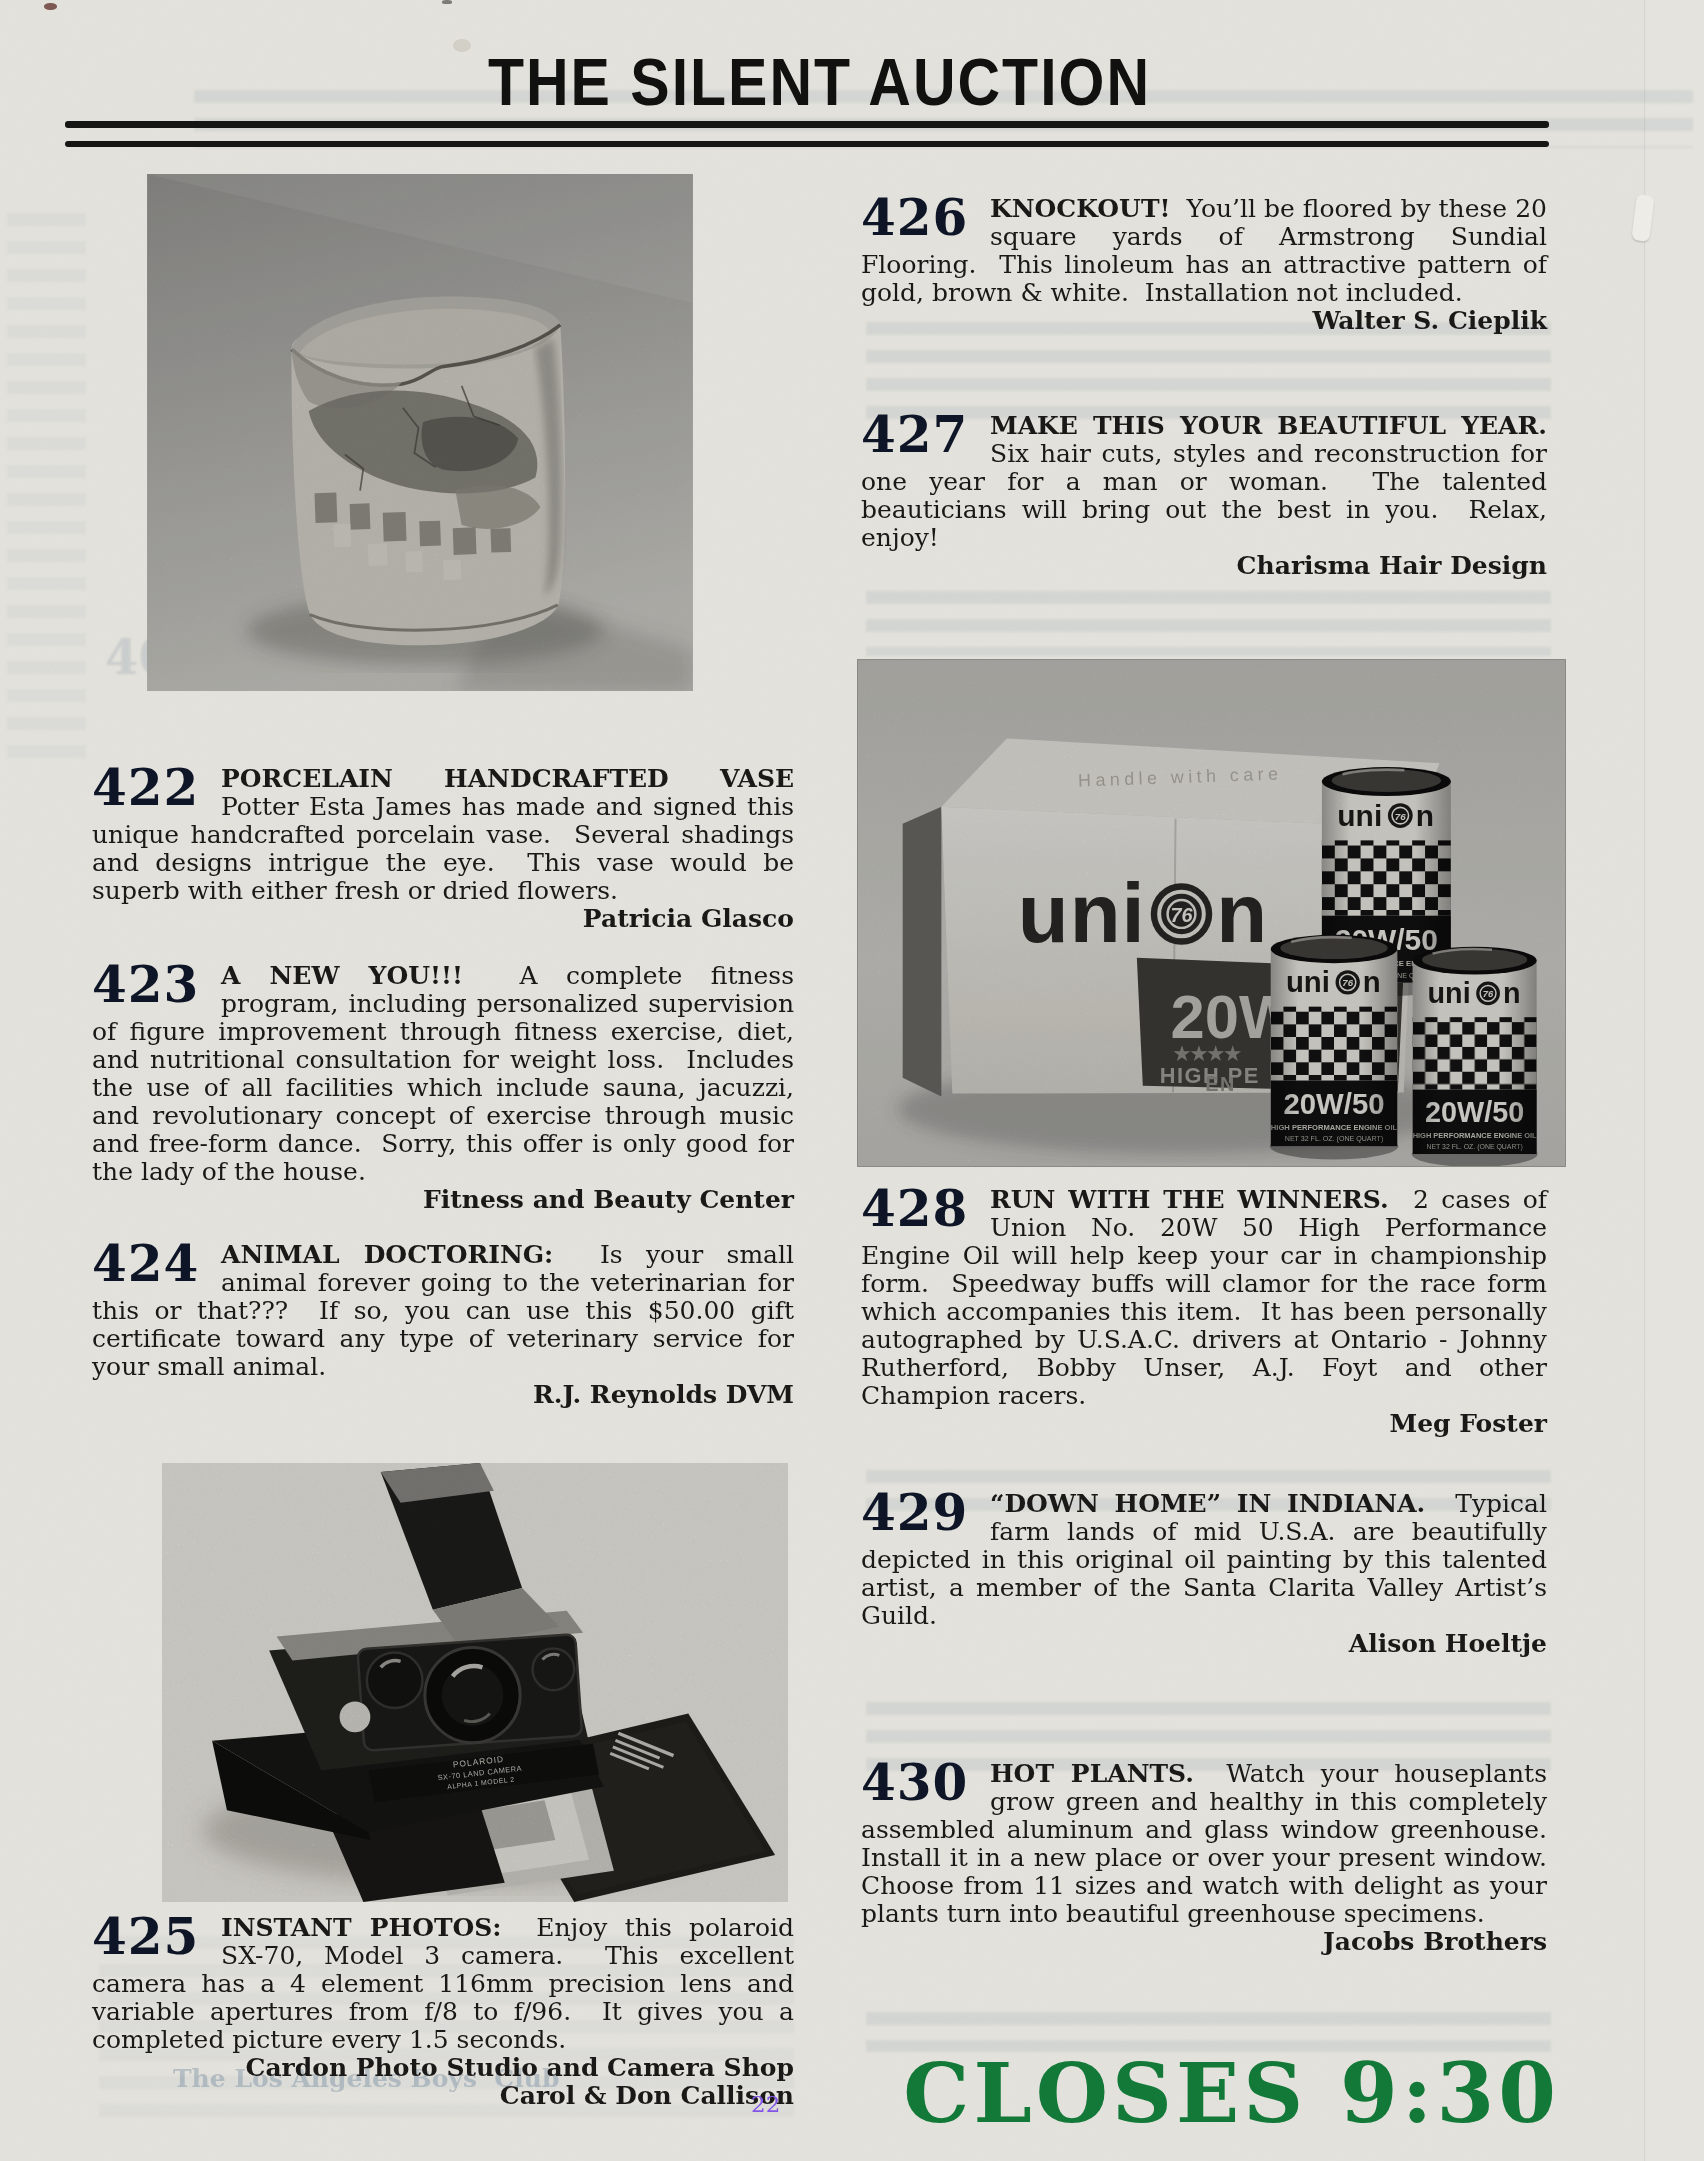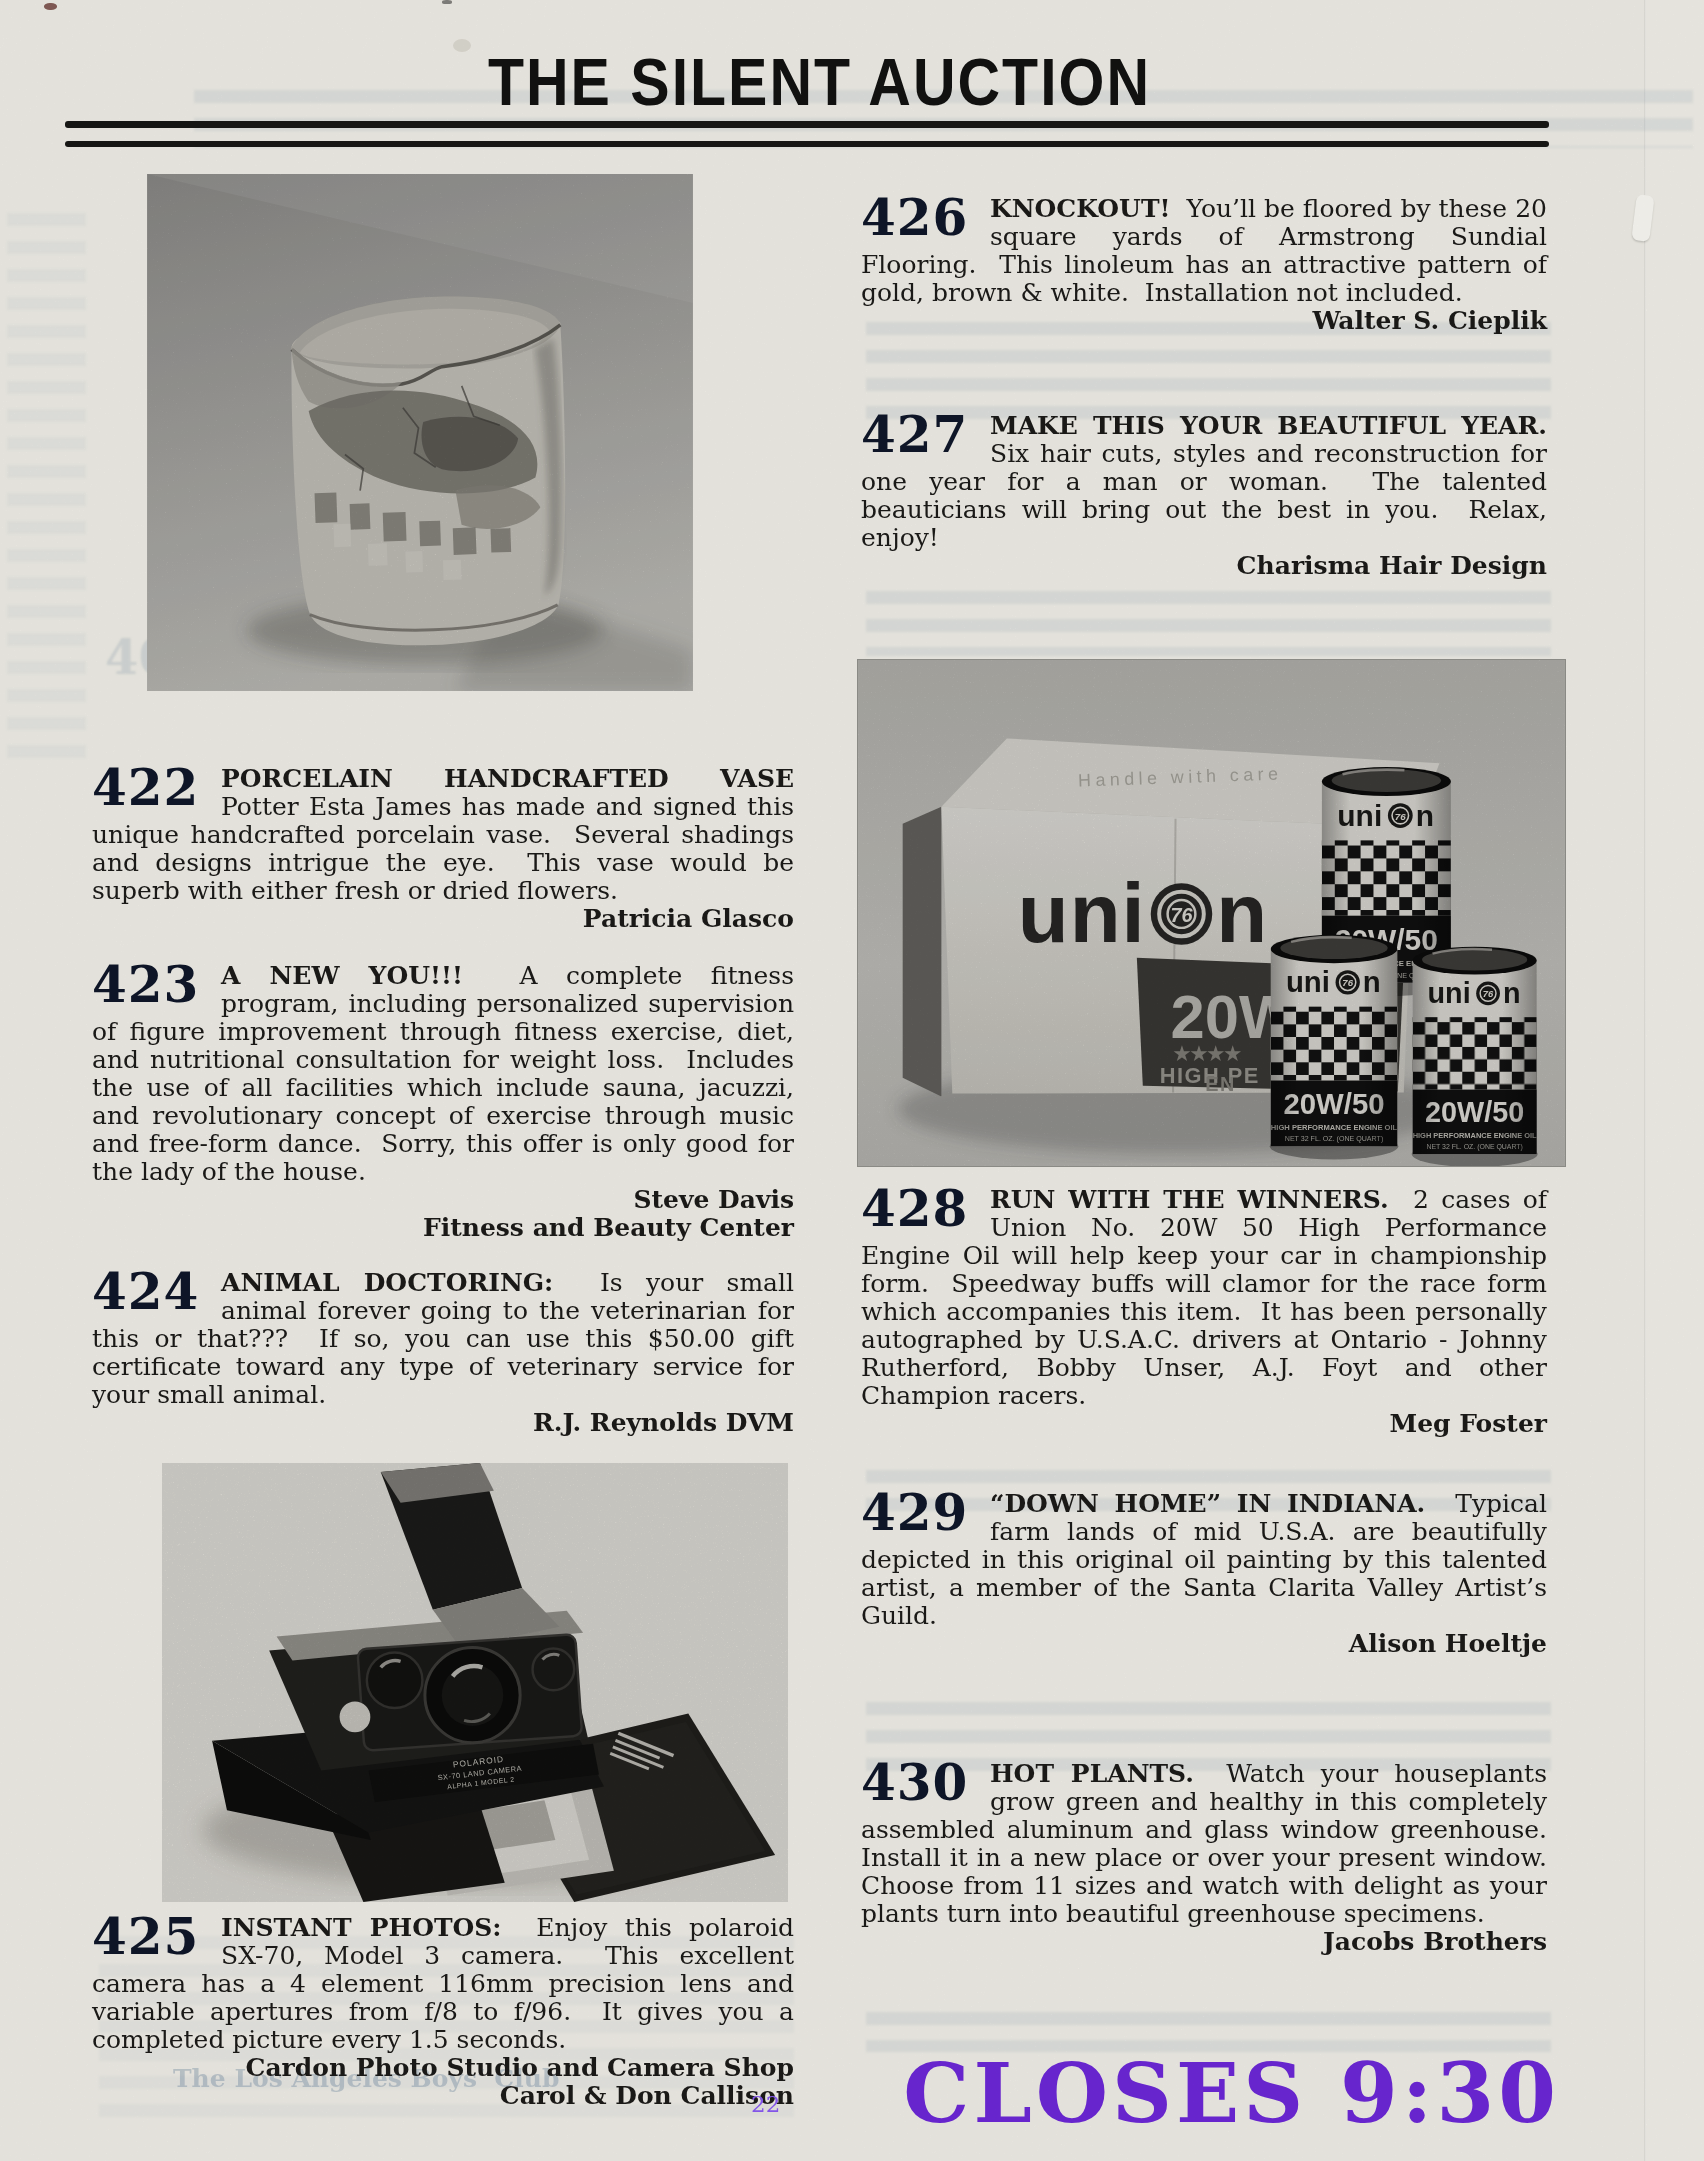--- a/index.html
+++ b/index.html
@@ -48,21 +48,21 @@
   
   figure{margin:0;position:absolute;}
   figure svg{display:block;}
   #vase-figure{left:55px;top:174px;}
   #camera-figure{left:70px;top:1463px;}
   #oil-figure{left:-3.5px;top:660px;}
   #oil-figure svg{outline:1.5px solid rgba(70,70,66,0.55);}
   
   .closes{
     position:absolute;right:144px;top:2044px;
-    font-weight:700;font-size:83px;letter-spacing:4px;color:#6d28d9;white-space:nowrap;
+    font-weight:700;font-size:83px;letter-spacing:4px;color:#15803d;white-space:nowrap;
   }
   .page-number{position:absolute;left:751px;top:2091px;font-size:23px;color:#8b5cf6;}
   
   .ghost{
     position:absolute;pointer-events:none;
     background:repeating-linear-gradient(180deg, rgba(122,150,172,0.14) 0px, rgba(122,150,172,0.14) 13px, rgba(122,150,172,0) 13px, rgba(122,150,172,0) 28px);
     filter:blur(1.5px);
   }
   .g1{left:194px;top:90px;width:1499px;height:58px;}
   .g2{left:866px;top:322px;width:685px;height:109px;}
@@ -173,21 +173,20 @@
 
   <div id="left-items-a" class="group" style="top:765px;">
       <article class="item">
         <div class="lot-number">422</div>
         <p class="item-text"><span class="hl hl-block">PORCELAIN HANDCRAFTED VASE</span><span>Potter Esta James has made and signed this unique handcrafted porcelain vase.  Several shadings and designs intrigue the eye.  This vase would be superb with either fresh or dried flowers.</span></p>
         <div class="credit">Patricia Glasco</div>
       </article>
       <article class="item">
         <div class="lot-number">423</div>
         <p class="item-text"><span class="hl">A NEW YOU!!!</span>  <span>A complete fitness program, including personalized supervision of figure improvement through fitness exercise, diet, and nutritional consultation for weight loss.  Includes the use of all facilities which include sauna, jacuzzi, and revolutionary concept of exercise through music and free-form dance.  Sorry, this offer is only good for the lady of the house.</span></p>
-        <div class="credit">Steve Davis</div>
         <div class="credit">Fitness and Beauty Center</div>
       </article>
       <article class="item">
         <div class="lot-number">424</div>
         <p class="item-text"><span class="hl">ANIMAL DOCTORING:</span>  <span>Is your small animal forever going to the veterinarian for this or that???  If so, you can use this $50.00 gift certificate toward any type of veterinary service for your small animal.</span></p>
         <div class="credit">R.J. Reynolds DVM</div>
       </article>
     </div>
 
   <figure id="camera-figure">

